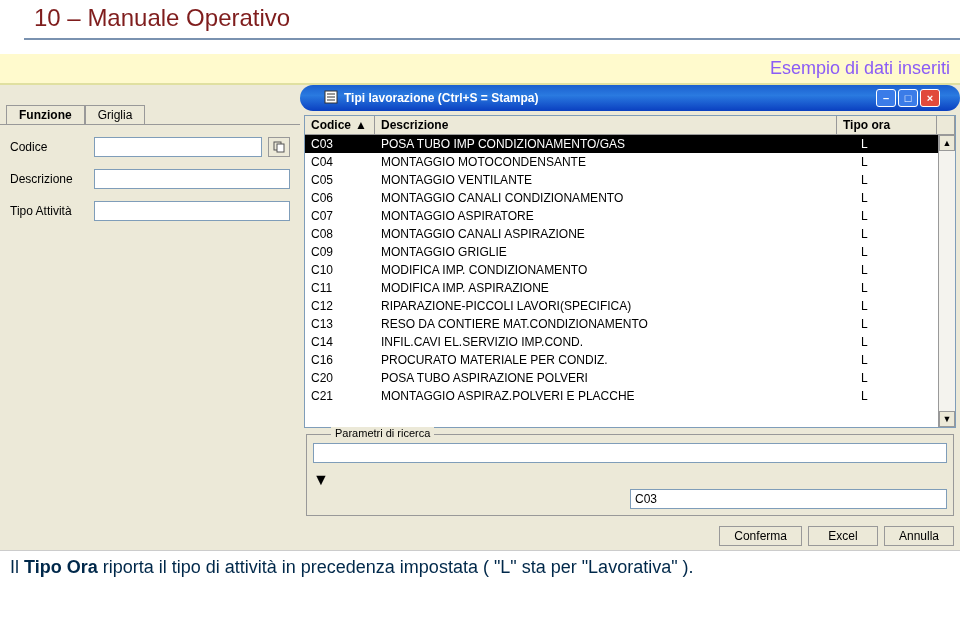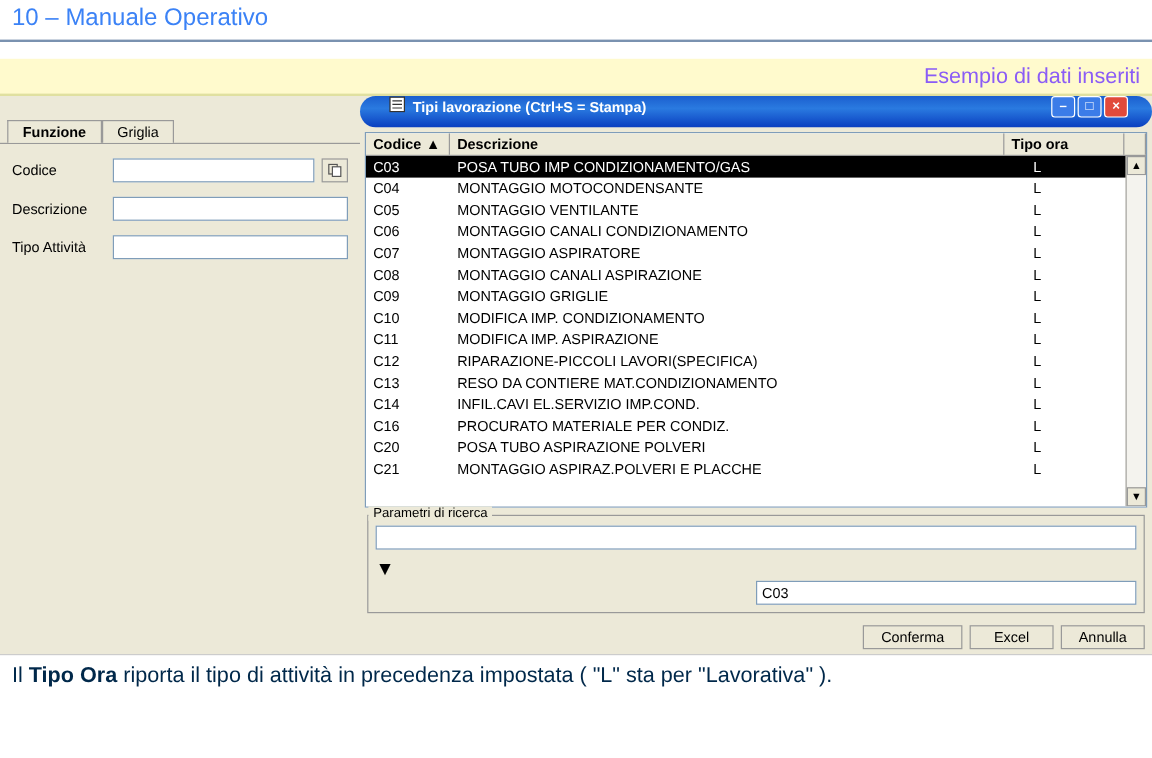--- a/index.html
+++ b/index.html
@@ -6,22 +6,23 @@
   body {
     width: 960px;
     height: 632px;
     font-family: Arial, sans-serif;
     background: #fff;
     position: relative;
   }
   .page-header {
     border-bottom: 2px solid #7a92b0;
     padding: 4px 10px 6px;
-    color: #3b82f6;
-    font-size: 20px;
+    color: #7f1d1d;
+    font-size: 24px;
+    margin-left: 24px;
   }
   .highlight-label {
     background: #fffacd;
     color: #8b5cf6;
     font-size: 18px;
     padding: 4px 10px;
     margin-top: 14px;
     text-align: right;
     border-bottom: 2px solid #e0e0a0;
   }
@@ -96,21 +97,21 @@
     height: 100%;
     background: #ece9d8;
     display: flex;
     flex-direction: column;
     font-family: "Tahoma", sans-serif;
   }
   .titlebar {
     height: 26px;
     background: linear-gradient(#1b5fcf, #2a7ae0 40%, #0a3fc0);
     display: flex;
-    align-items: flex-start;
+    align-items: center;
     padding: 0 20px;
     color: #fff;
     font-size: 12px;
     font-weight: bold;
     border-radius: 13px;
   }
   .titlebar .title { flex: 1; padding-left: 4px; display:flex; align-items:center; gap:6px;}
   .winbtn {
     width: 20px; height: 18px;
     background: #3b7ce8;
@@ -176,21 +177,21 @@
     margin: 2px 6px 6px;
     padding: 8px 6px 6px;
     position: relative;
   }
   .search-group legend {
     font-size: 11px;
     padding: 0 4px;
     background: #ece9d8;
     position: absolute;
     top: -8px;
-    left: 0;
+    left: 24px;
   }
   .search-input-full {
     width: 100%;
     height: 20px;
     border: 1px solid #7f9db9;
     background: #fff;
     font-size: 12px;
     padding: 1px 4px;
     margin-bottom: 8px;
   }

